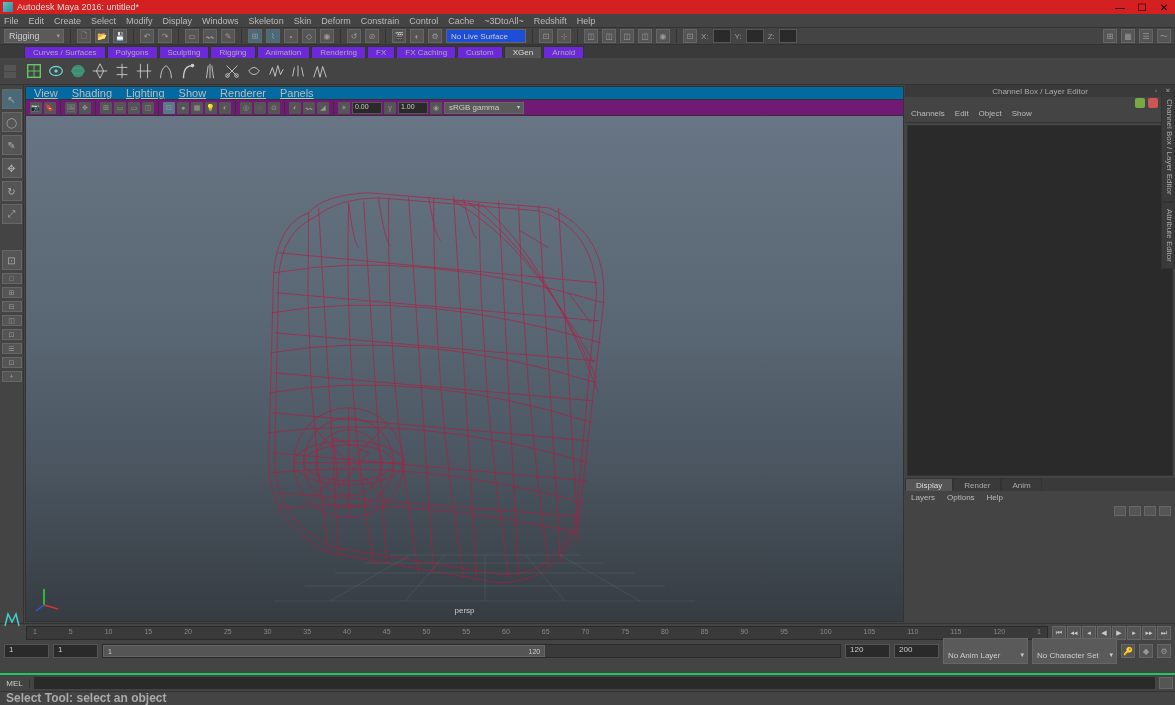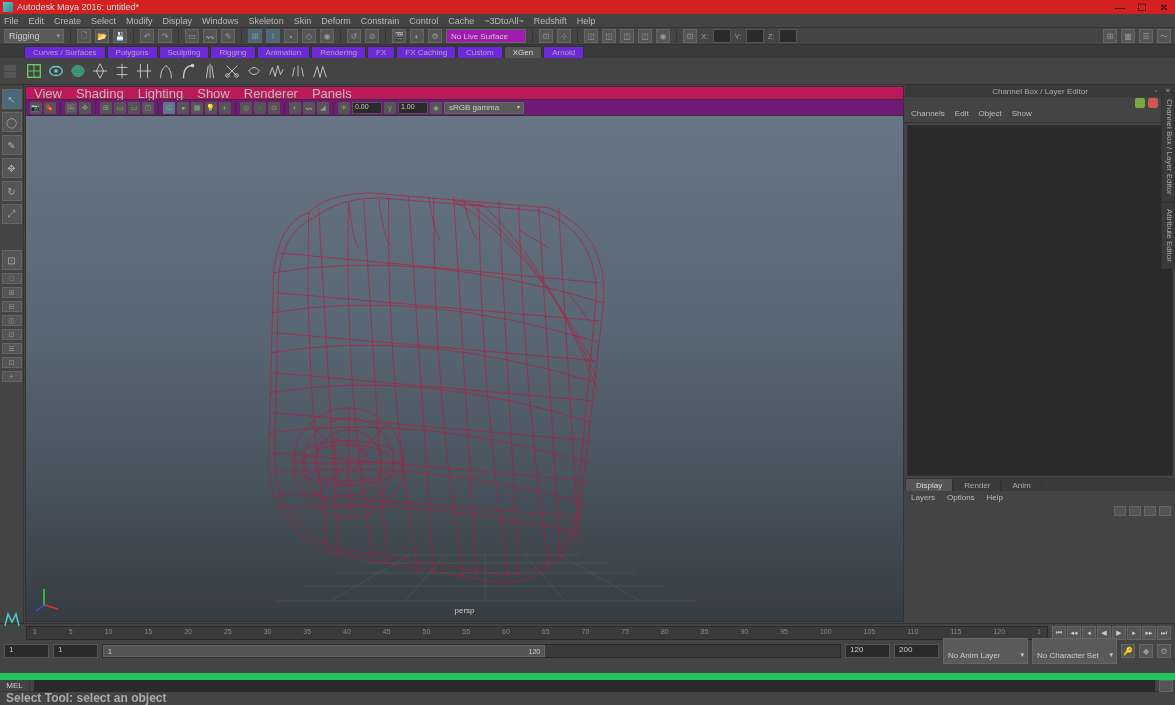--- a/index.html
+++ b/index.html
@@ -42,21 +42,21 @@
 
 
 .left-tools { width:24px; background:#444; border-right:1px solid #333; display:flex; flex-direction:column; align-items:center; padding-top:4px; gap:3px; }
 .tool-btn { width:20px; height:20px; background:#555; border:1px solid #666; display:flex; align-items:center; justify-content:center; font-size:10px; color:#aaa; }
 .tool-btn.sel { background:#4a6a7a; }
 .tool-gap { height:20px; }
 .tool-sm { width:20px; height:11px; background:#555; border:1px solid #666; font-size:7px; color:#999; display:flex; align-items:center; justify-content:center; }
 
 
 .viewport-panel { flex:1; display:flex; flex-direction:column; background:#444; border:1px solid #333; margin:1px; }
-.vp-menu { height:13px; background:#be185d; display:flex; align-items:center; padding-left:8px; gap:14px; font-size:13px; color:#bbb; border-bottom:1px solid #333; }
+.vp-menu { height:13px; background:#0369a1; display:flex; align-items:center; padding-left:8px; gap:14px; font-size:11px; color:#bbb; border-bottom:1px solid #333;text-decoration:underline; }
 .vp-toolbar { height:16px; background:#701a75; display:flex; align-items:center; padding:0 4px; gap:2px; border-bottom:1px solid #333; }
 .vp-ico { width:12px; height:12px; background:#555; border-radius:1px; font-size:7px; color:#999; display:flex; align-items:center; justify-content:center; }
 .vp-ico.on { background:#5a7a8a; }
 .vp-field { width:30px; height:12px; background:#2a2a2a; border:1px solid #555; font-size:7px; color:#ccc; padding:0 2px; }
 .vp-drop { width:80px; height:12px; background:#5a5a5a; border:1px solid #666; font-size:8px; color:#ccc; padding:0 4px; position:relative; }
 .vp-drop::after { content:"▾"; position:absolute; right:3px; font-size:6px; }
 .viewport { flex:1; position:relative; background:linear-gradient(#677584 0%, #5a6875 40%, #4a5560 70%, #363c42 100%); overflow:hidden; }
 .camera-label { position:absolute; bottom:6px; left:50%; transform:translateX(-50%); font-size:8px; color:#ccc; }
 .axis-gizmo { position:absolute; bottom:8px; left:8px; width:30px; height:30px; }
 
@@ -91,21 +91,21 @@
 .play-ctrl { display:flex; gap:1px; }
 .play-btn { width:14px; height:14px; background:#555; border:1px solid #666; font-size:7px; color:#ccc; display:flex; align-items:center; justify-content:center; }
 .range-row { height:18px; display:flex; align-items:center; padding:0 4px; gap:4px; }
 .range-fld { width:45px; height:14px; background:#2a2a2a; border:1px solid #555; font-size:8px; color:#ccc; padding:0 4px; }
 .range-slider { flex:1; height:14px; background:#3a3a3a; border:1px solid #2a2a2a; position:relative; }
 .range-slider .thumb { position:absolute; left:0; width:60%; height:100%; background:#555; border:1px solid #666; font-size:7px; color:#ccc; padding:0 4px; display:flex; align-items:center; justify-content:space-between; }
 .anim-drop { width:85px; height:14px; background:#5a5a5a; border:1px solid #666; font-size:8px; color:#ccc; padding:12px 4px; position:relative; }
 .anim-drop::after { content:"▾"; position:absolute; right:3px; font-size:7px; }
 
 
-.cmdline { height:18px; background:#444; display:flex; align-items:center; border-top:7px solid #22c55e; }
+.cmdline { height:18px; background:#444; display:flex; align-items:center; border-top:2px solid #22c55e; }
 .cmd-label { width:30px; font-size:8px; color:#ccc; text-align:center; border-right:1px solid #333; }
 .cmd-input { flex:1; height:12px; background:#2a2a2a; margin:0 4px; }
 .cmd-btn { width:14px; height:12px; background:#555; border:1px solid #666; margin-right:2px; }
 
 
 .helpline { height:12px; background:#444; font-size:12px; color:#aaa; padding:0 6px; display:flex; align-items:center; border-top:1px solid #333;font-weight:bold; }
 
 
 .mesh-svg { position:absolute; left:50%; top:50%; transform:translate(-56%,-47%); }
 </style>
@@ -158,21 +158,21 @@
   <div class="ico-sm">•</div>
   <div class="ico-sm">◇</div>
   <div class="ico-sm">◉</div>
   <div class="sep"></div>
   <div class="ico-sm">↺</div>
   <div class="ico-sm">⊘</div>
   <div class="sep"></div>
   <div class="ico-sm">🎬</div>
   <div class="ico-sm">◐</div>
   <div class="ico-sm">⚙</div>
-  <div style="width:80px;height:14px;background:#a21caf;border:1px solid #666;font-size:8px;color:#ccc;padding:0 4px;display:flex;align-items:center">No Live Surface</div>
+  <div style="width:80px;height:14px;background:#1d4ed8;border:1px solid #666;font-size:8px;color:#ccc;padding:0 4px;display:flex;align-items:center">No Live Surface</div>
   <div class="sep"></div>
   <div class="ico-sm">⊡</div>
   <div class="ico-sm">⊹</div>
   <div class="sep"></div>
   <div class="ico-sm">◫</div>
   <div class="ico-sm">◫</div>
   <div class="ico-sm">◫</div>
   <div class="ico-sm">◫</div>
   <div class="ico-sm">◉</div>
   <div class="sep"></div>

